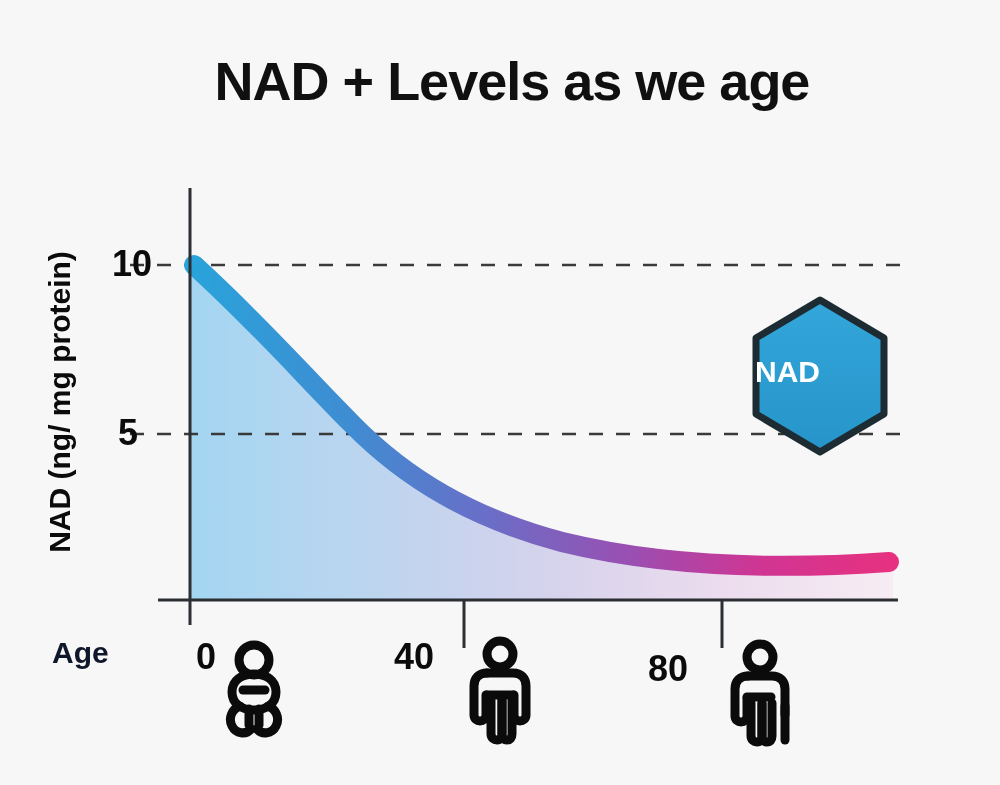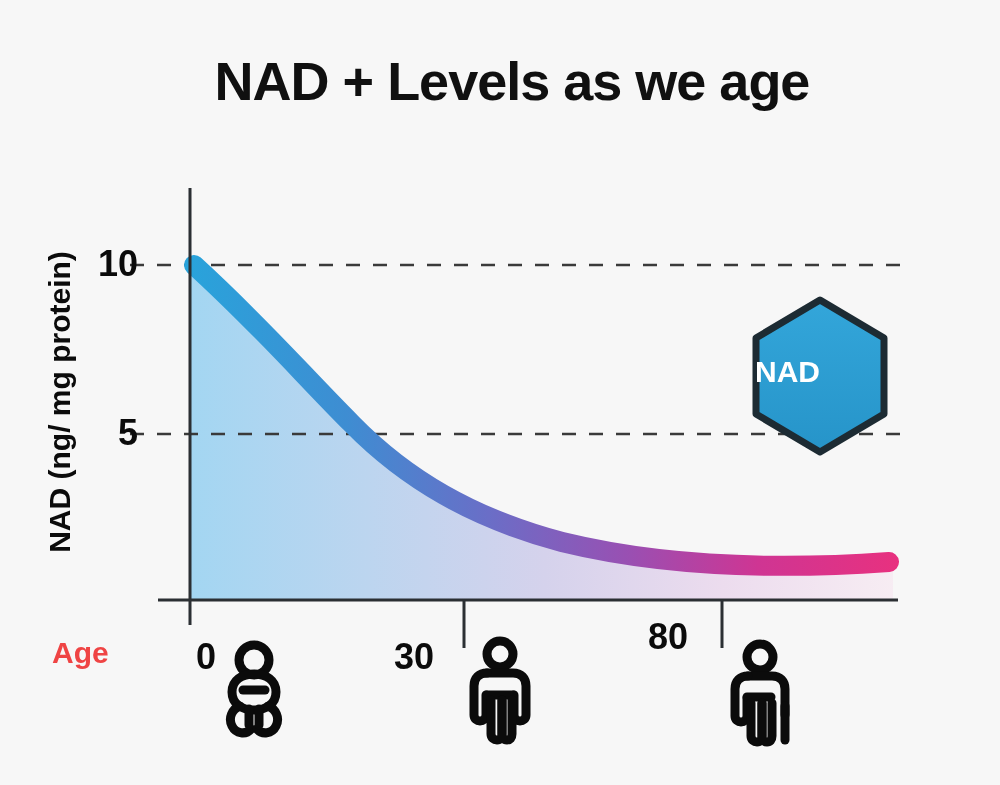--- a/index.html
+++ b/index.html
@@ -48,34 +48,34 @@
     white-space: nowrap;
   }
   .tick-label {
     position: absolute;
     font-size: 36px;
     font-weight: bold;
     color: #0b0b0b;
     font-family: "Liberation Sans", sans-serif;
     white-space: nowrap;
   }
-  .y-tick-10 { left: 98px; top: 243px; }
+  .y-tick-10 { left: 112px; top: 243px; }
   .y-tick-5  { left: 118px; top: 412px; }
   .x-axis-name {
     position: absolute;
     left: 52px;
     top: 636px;
     font-size: 30px;
     font-weight: bold;
-    color: #ef4444;
+    color: #0f172a;
     font-family: "Liberation Sans", sans-serif;
   }
   .x-tick-0  { left: 196px; top: 636px; }
   .x-tick-40 { left: 394px; top: 636px; }
-  .x-tick-80 { left: 648px; top: 616px; text-align: center; }
+  .x-tick-80 { left: 648px; top: 648px; text-align: center; }
   .badge-label {
     position: absolute;
     left: 755px;
     top: 355px;
     width: 130px;
     font-size: 30px;
     font-weight: bold;
     color: #ffffff;
     font-family: "Liberation Sans", sans-serif;
     pointer-events: none;
@@ -166,16 +166,16 @@
 <div class="chart-title">NAD + Levels as we age</div>
 
 <div class="y-axis-title">NAD (ng/ mg protein)</div>
 
 <div class="tick-label y-tick-10">10</div>
 <div class="tick-label y-tick-5">5</div>
 
 <div class="x-axis-name">Age</div>
 
 <div class="tick-label x-tick-0">0</div>
-<div class="tick-label x-tick-40">30</div>
+<div class="tick-label x-tick-40">40</div>
 <div class="tick-label x-tick-80">80</div>
 
 <div class="badge-label">NAD</div>
 
 </body></html>

